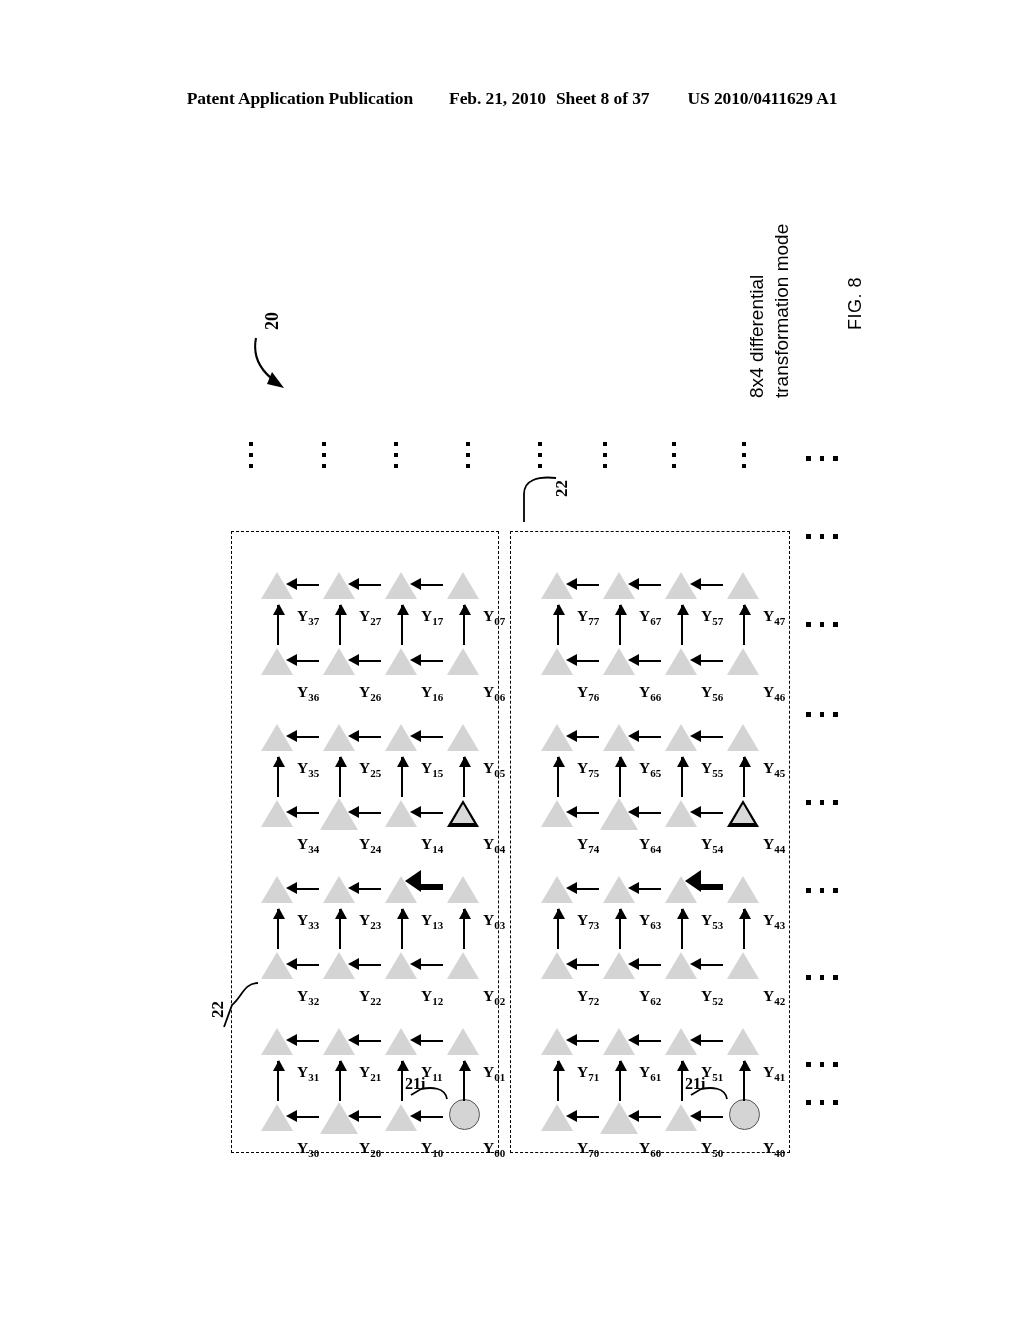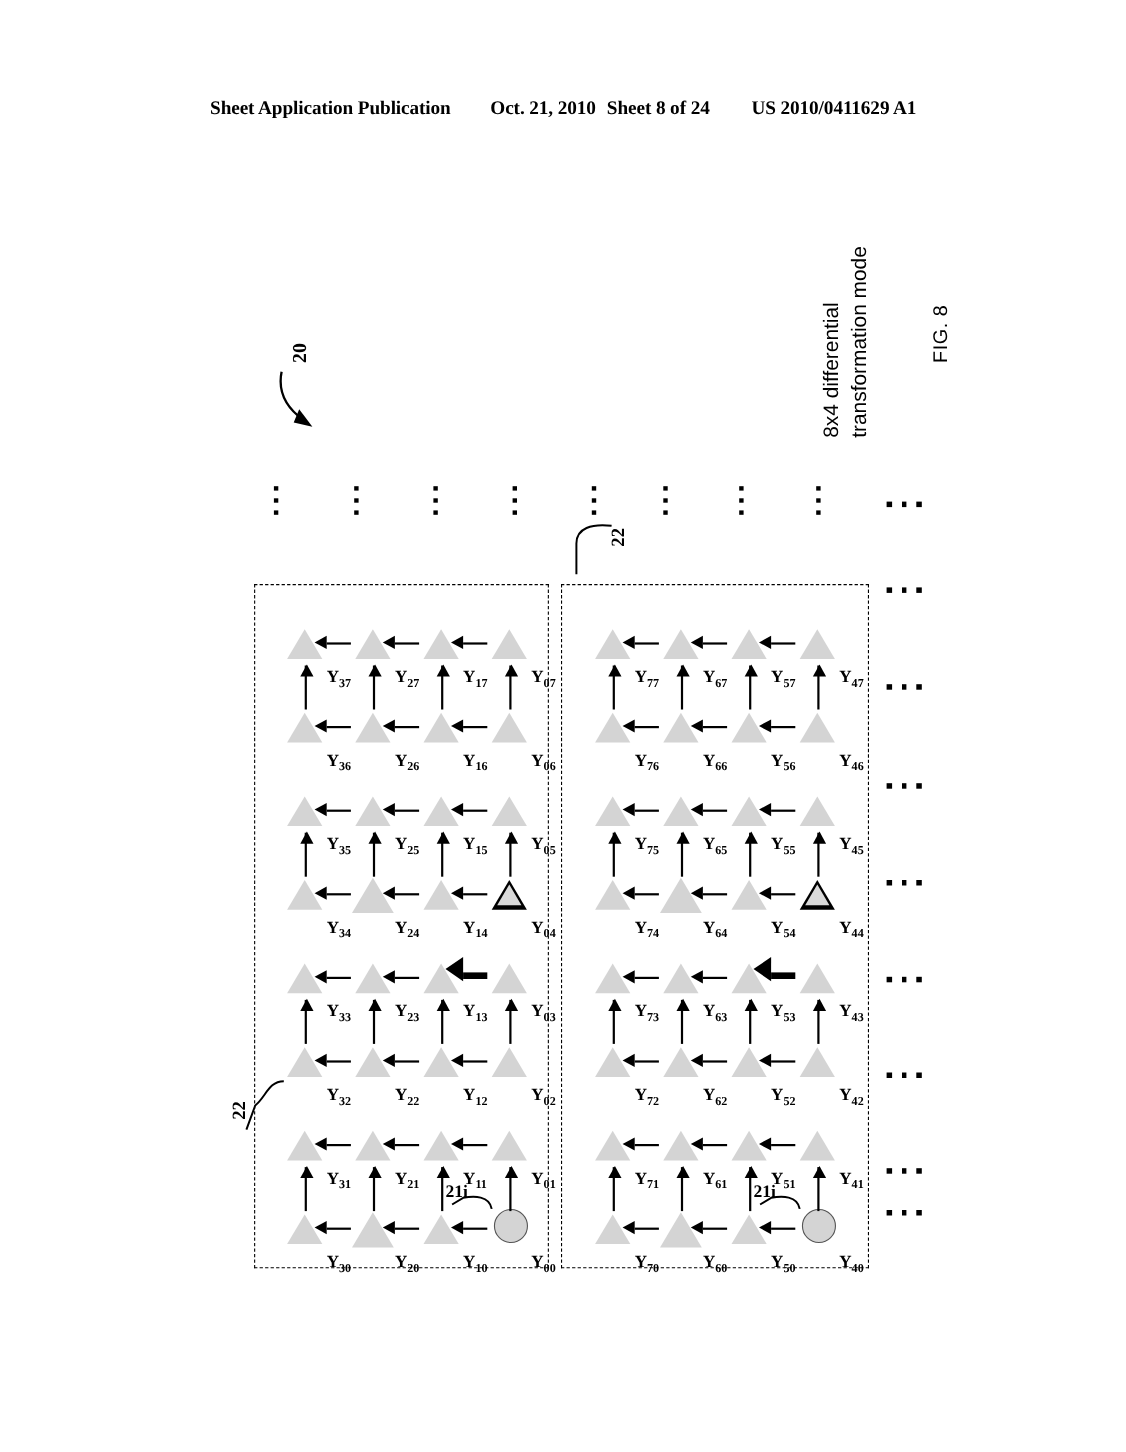--- a/index.html
+++ b/index.html
@@ -99,23 +99,23 @@
        font-weight:bold;}
   #ref22a-lead{position:absolute;left:222px;top:975px;}
   #ref22b{left:552px;top:497px;font-size:17px;font-family:"Liberation Serif",serif;
        font-weight:bold;}
   #ref22b-lead{position:absolute;left:522px;top:470px;}
 </style>
 </head>
 <body>
 
 <div id="page-header">
-  <span class="hdr-pub">Sheet Application Publication</span>
-  <span class="hdr-date">Oct. 21, 2010</span>
-  <span class="hdr-sheet">Sheet 8 of 24</span>
+  <span class="hdr-pub">Patent Application Publication</span>
+  <span class="hdr-date">Feb. 21, 2010</span>
+  <span class="hdr-sheet">Sheet 8 of 37</span>
   <span class="hdr-num">US 2010/0411629 A1</span>
 </div>
 
 <div id="figure-stage">
 
   <div id="mode-caption" class="rot-text">
     <div>8x4 differential</div>
     <div>transformation mode</div>
   </div>
   <div id="fig-caption" class="rot-text">FIG. 8</div>

